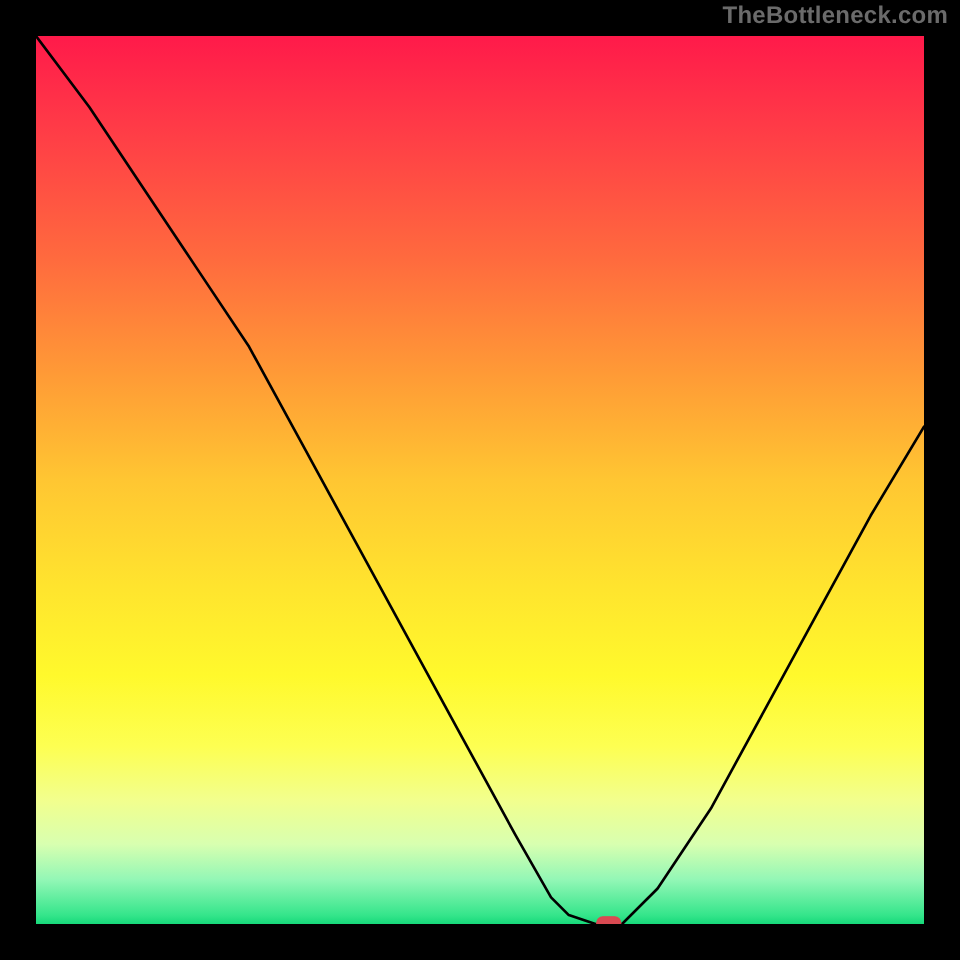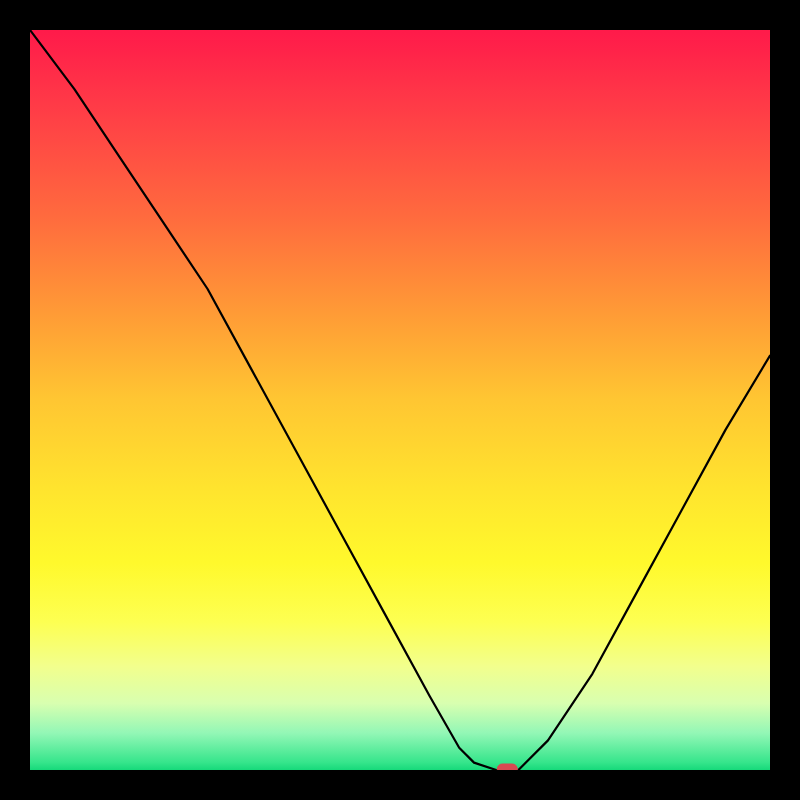--- a/index.html
+++ b/index.html
@@ -65,20 +65,21 @@
   }
   .marker {
     fill: #d94a52;
     stroke: #d94a52;
   }
 </style>
 </head>
 <body>
 
 <div class="frame">
+  <div class="watermark">TheBottleneck.com</div>
 
   <div class="plot">
     <svg viewBox="0 0 740 740">
       <path class="curve" d="M0.0 0.0 L44.4 59.2 L88.8 125.8 L133.2 192.4 L177.6 259.0 L222.0 340.4 L266.4 421.8 L310.8 503.2 L355.2 584.6 L399.6 666.0 L429.2 717.8 L444.0 732.6 L466.2 740.0 L488.4 740.0 L518.0 710.4 L562.4 643.8 L606.8 562.4 L651.2 481.0 L695.6 399.6 L740.0 325.6"></path>
       <rect class="marker" rx="5" ry="5" x="467.3" y="734.0" width="20" height="12"></rect>
     </svg>
   </div>
 </div>
 
 </body></html>

